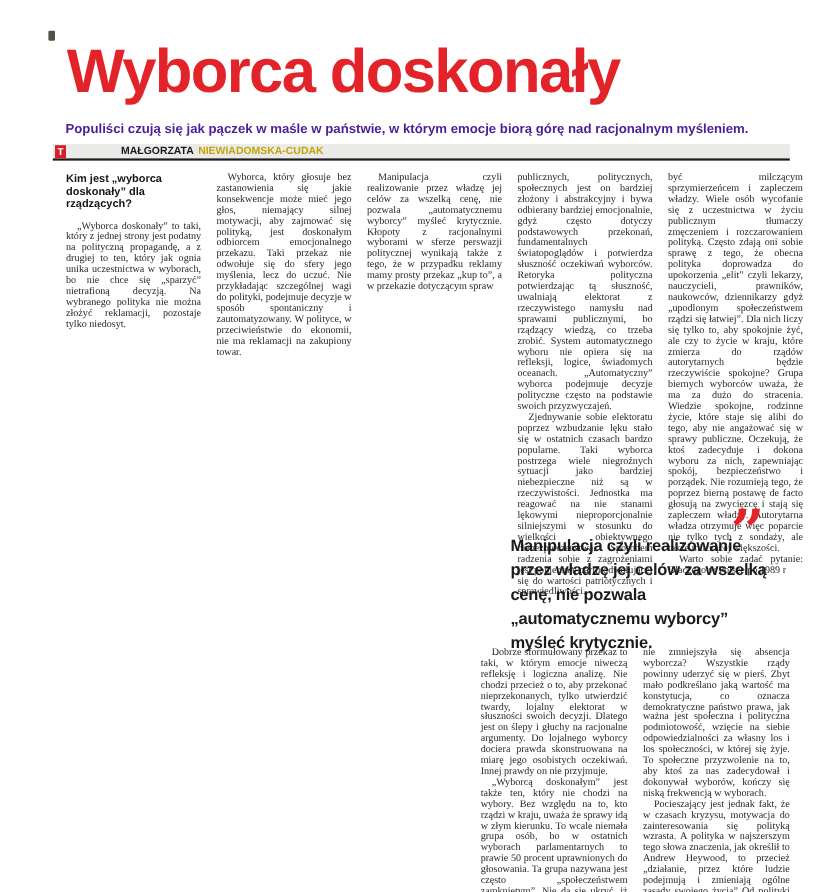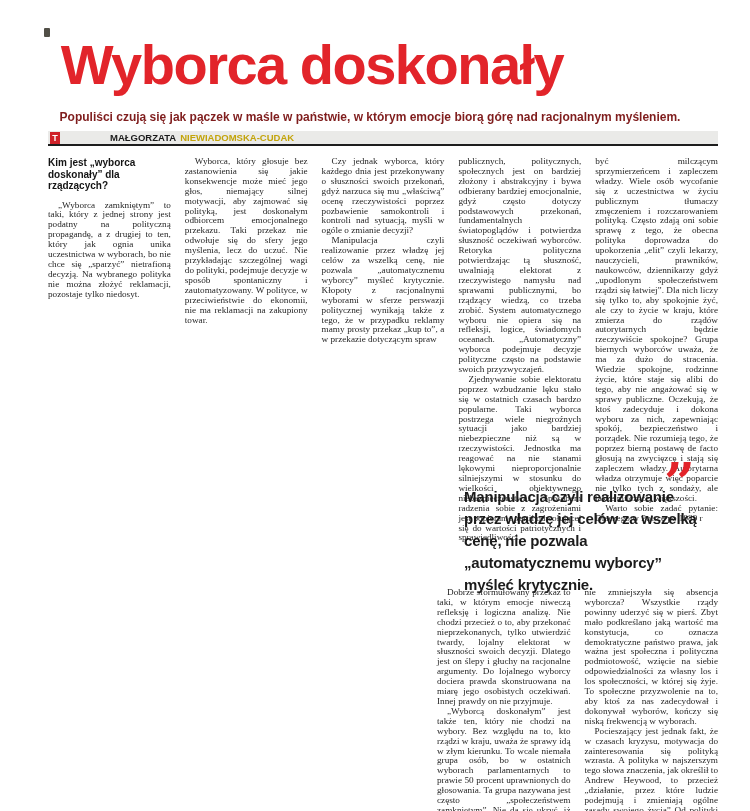--- a/index.html
+++ b/index.html
@@ -20,40 +20,40 @@
     font-family:"Liberation Sans",sans-serif;
     font-weight:bold;font-size:56px;line-height:62px;
     letter-spacing:-1.5px;
     color:#e2242a;
   }
   .page-subtitle{
     position:absolute;top:110px;left:0;width:740px;
     text-align:center;
     font-family:"Liberation Sans",sans-serif;
     font-weight:bold;font-size:12px;line-height:14px;
-    color:#7f1d1d;
+    color:#4c1d95;
   }
   .byline-bar{
     position:absolute;top:131px;left:48px;width:670px;height:15px;
     background:#eaeae8;
     border-bottom:2px solid #1d1d1d;
     display:flex;align-items:center;gap:4px;
     padding-left:2px;box-sizing:border-box;
     font-family:"Liberation Sans",sans-serif;
     font-weight:bold;font-size:9.5px;
   }
   .pub-logo{
     width:10px;height:12px;background:#cf2229;color:#ffffff;
     display:flex;align-items:center;justify-content:center;
     font-size:9px;font-weight:bold;flex:0 0 auto;
   }
   .author-first{color:#1a1a1a;padding-left:46px;}
   .author-last{color:#c3a40a;text-align:right;}
   .cols-top{
-    position:absolute;top:157px;left:48px;width:670px;
+    position:absolute;top:157px;left:60px;width:670px;
     display:flex;gap:14px;
   }
   .cols-bottom{
     position:absolute;top:588px;left:437px;width:281px;
     display:flex;gap:14px;
   }
   .col{flex:1 1 0;min-width:0;}
   .col p{
     margin:0;
     font-size:9.2px;line-height:9.9px;
@@ -91,27 +91,26 @@
 
 <div class="byline-bar">
   <span class="pub-logo">T</span>
   <span class="author-first">MAŁGORZATA</span>
   <span class="author-last">NIEWIADOMSKA-CUDAK</span>
 </div>
 
 <div class="cols-top">
   <div class="col">
     <h3 class="sec-heading">Kim jest „wyborca doskonały” dla rządzących?</h3>
-    <p class="ind">„Wyborca zamkniętym” to taki, który z jednej strony jest podatny na polityczną propagandę, a z drugiej to ten, który jak ognia unika uczestnictwa w wyborach, bo nie chce się „sparzyć” nietrafioną decyzją. Na wybranego polityka nie można złożyć reklamacji, pozostaje tylko niedosyt.</p>
+    <p class="ind">„Wyborca doskonały” to taki, który z jednej strony jest podatny na polityczną propagandę, a z drugiej to ten, który jak ognia unika uczestnictwa w wyborach, bo nie chce się „sparzyć” nietrafioną decyzją. Na wybranego polityka nie można złożyć reklamacji, pozostaje tylko niedosyt.</p>
   </div>
   <div class="col">
     <p class="ind">Wyborca, który głosuje bez zastanowienia się jakie konsekwencje może mieć jego głos, niemający silnej motywacji, aby zajmować się polityką, jest doskonałym odbiorcem emocjonalnego przekazu. Taki przekaz nie odwołuje się do sfery jego myślenia, lecz do uczuć. Nie przykładając szczególnej wagi do polityki, podejmuje decyzje w sposób spontaniczny i zautomatyzowany. W polityce, w przeciwieństwie do ekonomii, nie ma reklamacji na zakupiony towar.</p>
   </div>
   <div class="col">
-    <p class="ind">Czy jednak wyborca, który każdego dnia jest przekonywany o słuszności swoich przekonań, gdyż narzuca się mu „właściwą” ocenę rzeczywistości poprzez pozbawienie samokontroli i kontroli nad sytuacją, myśli w ogóle o zmianie decyzji?</p>
     <p class="ind">Manipulacja czyli realizowanie przez władzę jej celów za wszelką cenę, nie pozwala „automatycznemu wyborcy” myśleć krytycznie. Kłopoty z racjonalnymi wyborami w sferze perswazji politycznej wynikają także z tego, że w przypadku reklamy mamy prosty przekaz „kup to”, a w przekazie dotyczącym spraw</p>
   </div>
   <div class="col">
     <p>publicznych, politycznych, społecznych jest on bardziej złożony i abstrakcyjny i bywa odbierany bardziej emocjonalnie, gdyż często dotyczy podstawowych przekonań, fundamentalnych światopoglądów i potwierdza słuszność oczekiwań wyborców. Retoryka polityczna potwierdzając tą słuszność, uwalniają elektorat z rzeczywistego namysłu nad sprawami publicznymi, bo rządzący wiedzą, co trzeba zrobić. System automatycznego wyboru nie opiera się na refleksji, logice, świadomych oceanach. „Automatyczny” wyborca podejmuje decyzje polityczne często na podstawie swoich przyzwyczajeń.</p>
     <p class="ind">Zjednywanie sobie elektoratu poprzez wzbudzanie lęku stało się w ostatnich czasach bardzo popularne. Taki wyborca postrzega wiele niegroźnych sytuacji jako bardziej niebezpieczne niż są w rzeczywistości. Jednostka ma reagować na nie stanami lękowymi nieproporcjonalnie silniejszymi w stosunku do wielkości obiektywnego niebezpieczeństwa. Sposobem radzenia sobie z zagrożeniami jest popieranie partii odwołującej się do wartości patriotycznych i sprawiedliwości.</p>
   </div>
   <div class="col">
     <p>być milczącym sprzymierzeńcem i zapleczem władzy. Wiele osób wycofanie się z uczestnictwa w życiu publicznym tłumaczy zmęczeniem i rozczarowaniem polityką. Często zdają oni sobie sprawę z tego, że obecna polityka doprowadza do upokorzenia „elit” czyli lekarzy, nauczycieli, prawników, naukowców, dziennikarzy gdyż „upodlonym społeczeństwem rządzi się łatwiej”. Dla nich liczy się tylko to, aby spokojnie żyć, ale czy to życie w kraju, które zmierza do rządów autorytarnych będzie rzeczywiście spokojne? Grupa biernych wyborców uważa, że ma za dużo do stracenia. Wiedzie spokojne, rodzinne życie, które staje się alibi do tego, aby nie angażować się w sprawy publiczne. Oczekują, że ktoś zadecyduje i dokona wyboru za nich, zapewniając spokój, bezpieczeństwo i porządek. Nie rozumieją tego, że poprzez bierną postawę de facto głosują na zwycięzcę i stają się zapleczem władzy. Autorytarna władza otrzymuje więc poparcie nie tylko tych z sondaży, ale także milczącej większości.</p>
     <p class="ind">Warto sobie zadać pytanie: Dlaczego w Polsce po 1989 r</p>
   </div>

